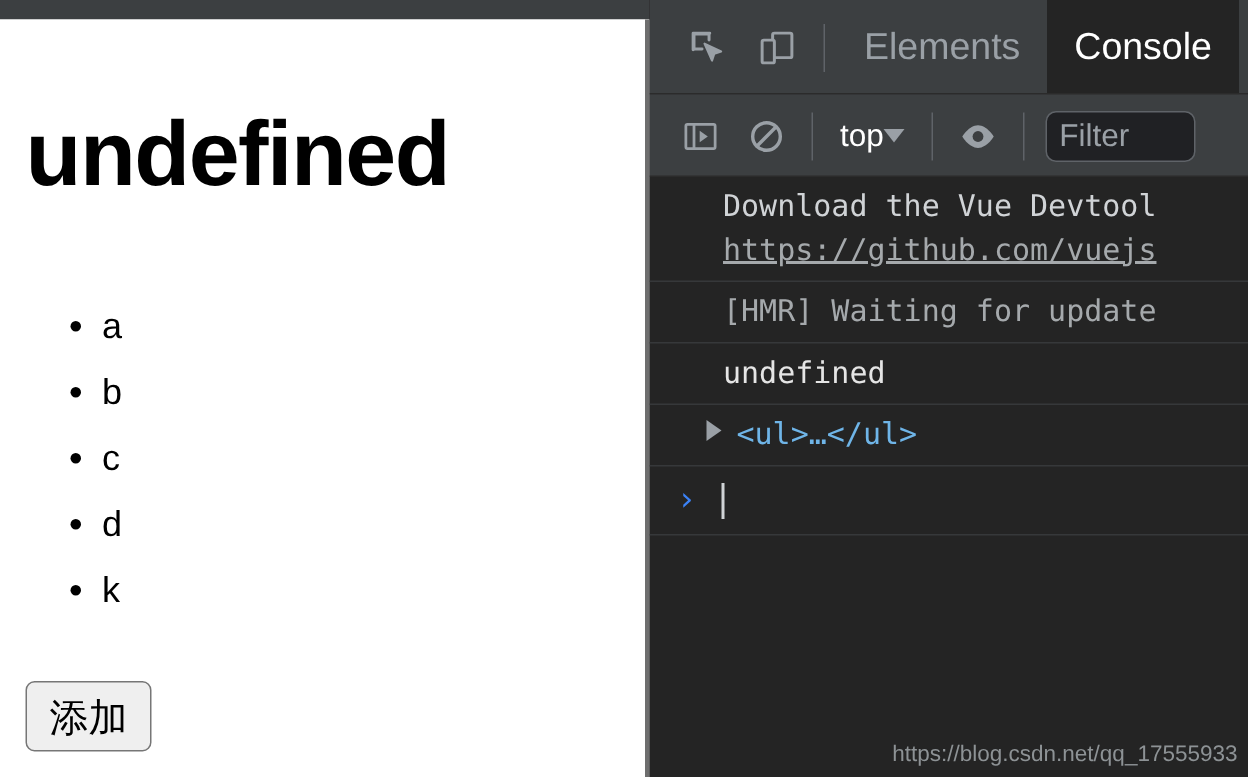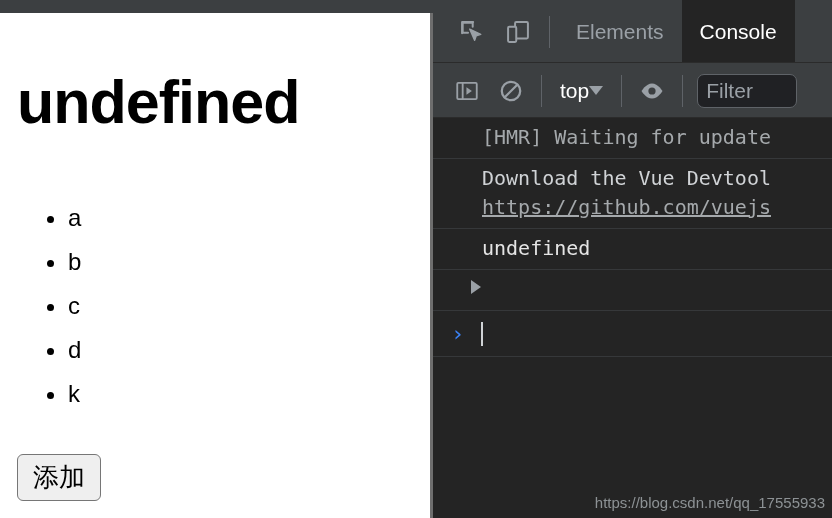--- a/index.html
+++ b/index.html
@@ -62,21 +62,21 @@
     color: #000000;
   }
   .add-button {
     position: absolute;
     left: 17px; top: 441px;
     width: 84px; height: 47px;
     box-sizing: border-box;
     background: #efefef;
     border: 1.5px solid #767676;
     border-radius: 6px;
-    font-family: Liberation Serif, serif;
+    font-family: Liberation Sans, sans-serif;
     font-size: 26px;
     line-height: 1;
     color: #000000;
     padding: 0;
     cursor: pointer;
   }
 
   
   .devtools {
     position: absolute;
@@ -115,21 +115,21 @@
   .vsep {
     width: 1px; height: 32px;
     background: #5f6368;
     margin: 0 8px;
   }
   .dt-tab {
     height: 63px;
     display: flex;
     align-items: center;
     padding: 0 18px;
-    font-size: 21px;
+    font-size: 25px;
     color: #9aa0a6;
     cursor: pointer;
     white-space: nowrap;
   }
   .dt-tab.active {
     background: #242424;
     color: #ffffff;
   }
 
   
@@ -327,31 +327,31 @@
           <path d="M12 5.5C6.8 5.5 3 12 3 12s3.8 6.5 9 6.5 9-6.5 9-6.5-3.8-6.5-9-6.5z" fill="#9aa0a6"></path>
           <circle cx="12" cy="12" r="3.1" fill="#3c3f41"></circle>
         </svg>
       </div>
       <div class="vsep"></div>
       <input class="ct-filter" type="text" placeholder="Filter" style="">
     </div>
 
     <div class="dt-console">
 
-      <div class="msg info">[HMR] Waiting for update</div>
-
       <div class="msg plain">
         <span>Download the Vue Devtool</span>
         <span class="link">https://github.com/vuejs</span>
       </div>
 
+      <div class="msg info">[HMR] Waiting for update</div>
+
       <div class="msg result">undefined</div>
 
       <div class="msg object">
-        <span class="tri"></span>
+        <span class="tri"></span><span>&lt;ul&gt;…&lt;/ul&gt;</span>
       </div>
 
       <div class="prompt-row">
         <span class="prompt-chev">›</span>
         <span class="prompt-caret"></span>
       </div>
     </div>
 
     <div class="watermark">https://blog.csdn.net/qq_17555933</div>
   </div>

